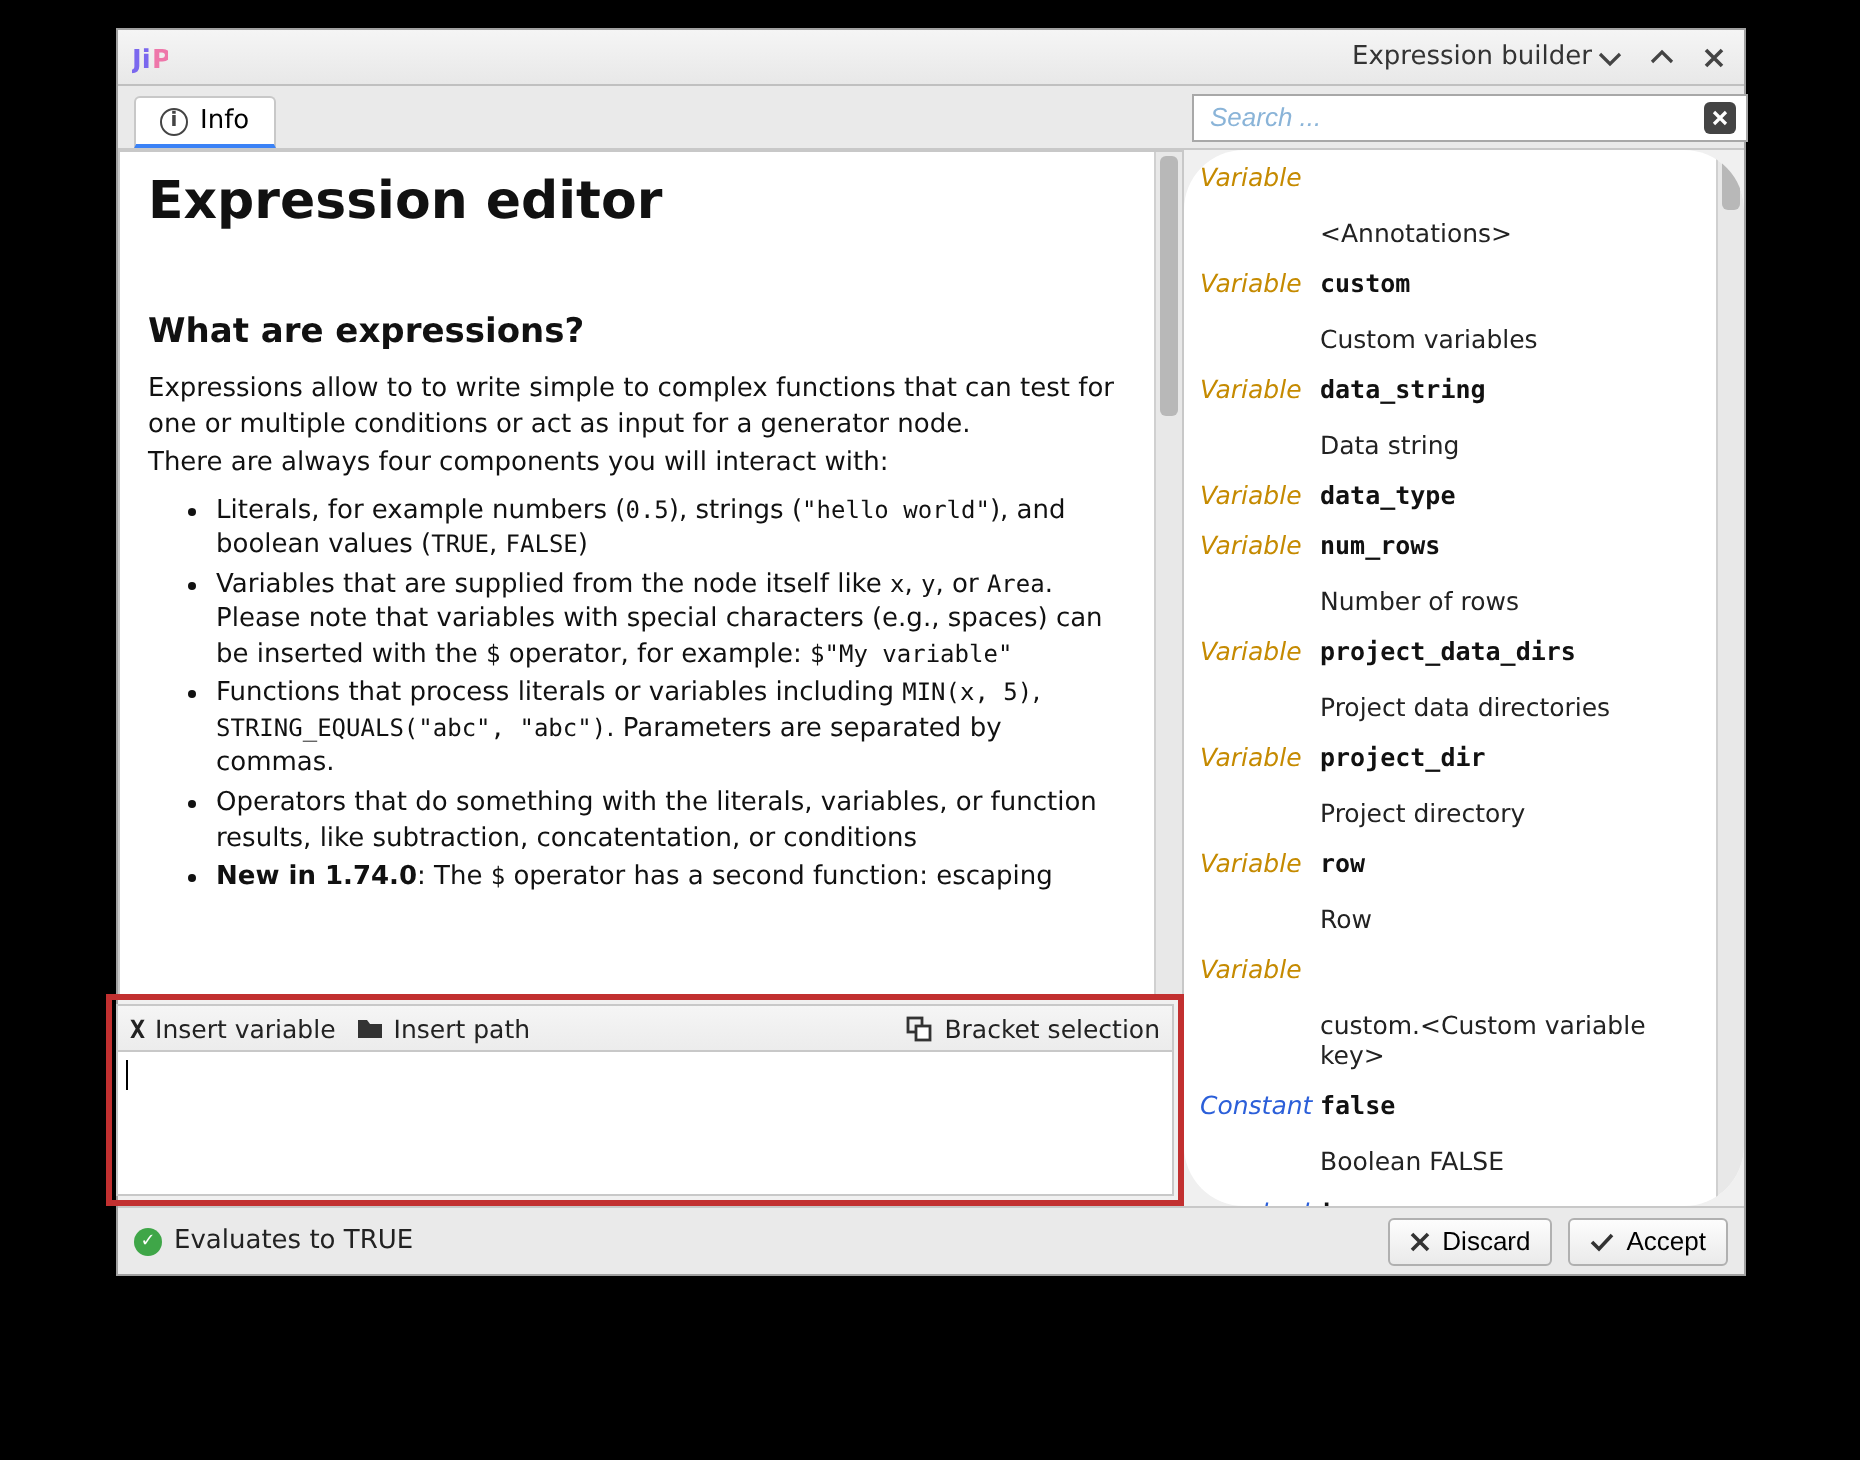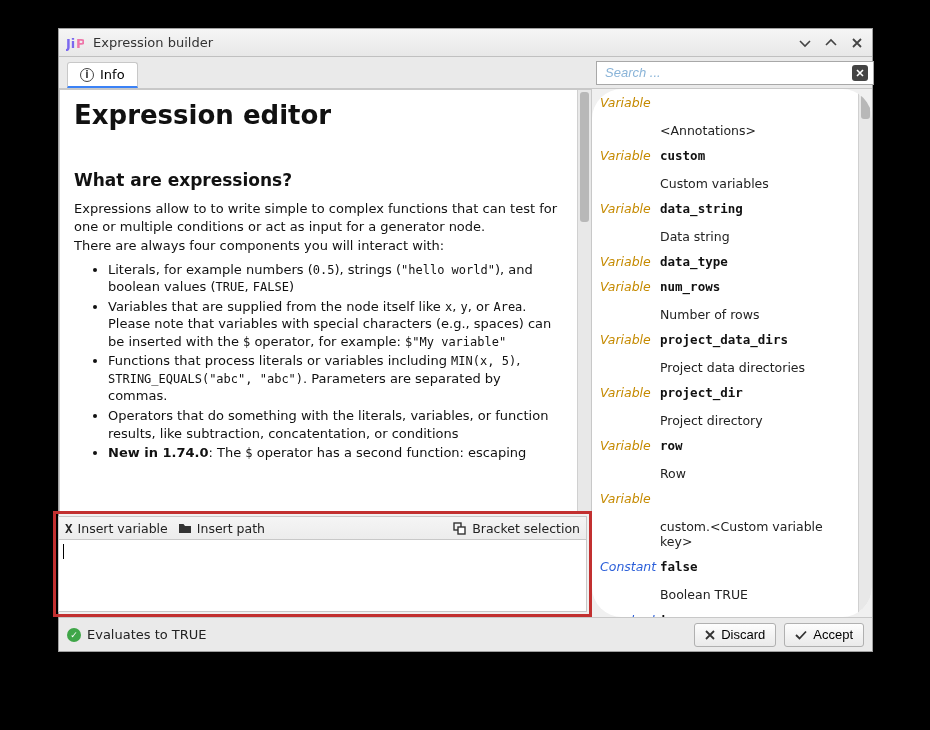--- a/index.html
+++ b/index.html
@@ -7,21 +7,21 @@
       font-family: "DejaVu Sans", "Liberation Sans", sans-serif;
       font-size: 13px;
       background: #000;
       width: 930px;
       height: 730px;
       position: relative;
     }
     .window {
       position: absolute;
       left: 58px;
-      top: 28px;
+      top: 14px;
       width: 815px;
       height: 624px;
       background: #f0f0f0;
       border: 1px solid #a0a0a0;
       display: flex;
       flex-direction: column;
     }
     .titlebar {
       height: 28px;
       background: linear-gradient(#f5f5f5, #e8e8e8);
@@ -36,21 +36,21 @@
       display: inline-flex;
       align-items: center;
       justify-content: center;
       margin-right: 8px;
       color: #7b68ee;
       font-weight: bold;
       font-size: 12px;
     }
     .titlebar .title {
       flex: 1;
-      text-align: left;
+      text-align: right;
       font-size: 13px;
       color: #333;
     }
     .titlebar .winbtns {
       display: flex;
       gap: 8px;
     }
     .titlebar .winbtn {
       width: 18px;
       height: 18px;
@@ -501,21 +501,21 @@
               <div class="ref-head">
                 <span class="ref-kind kind-variable">Variable</span>
               </div>
               <div class="ref-desc">custom.&lt;Custom variable key&gt;</div>
             </div>
             <div class="ref-item">
               <div class="ref-head">
                 <span class="ref-kind kind-constant">Constant</span>
                 <span class="ref-name">false</span>
               </div>
-              <div class="ref-desc">Boolean TRUE</div>
+              <div class="ref-desc">Boolean FALSE</div>
             </div>
             <div class="ref-item">
               <div class="ref-head">
                 <span class="ref-kind kind-constant">Constant</span>
                 <span class="ref-name">true</span>
               </div>
             </div>
           </div>
         <div class="ref-vscroll">
           <div class="thumb"></div>

